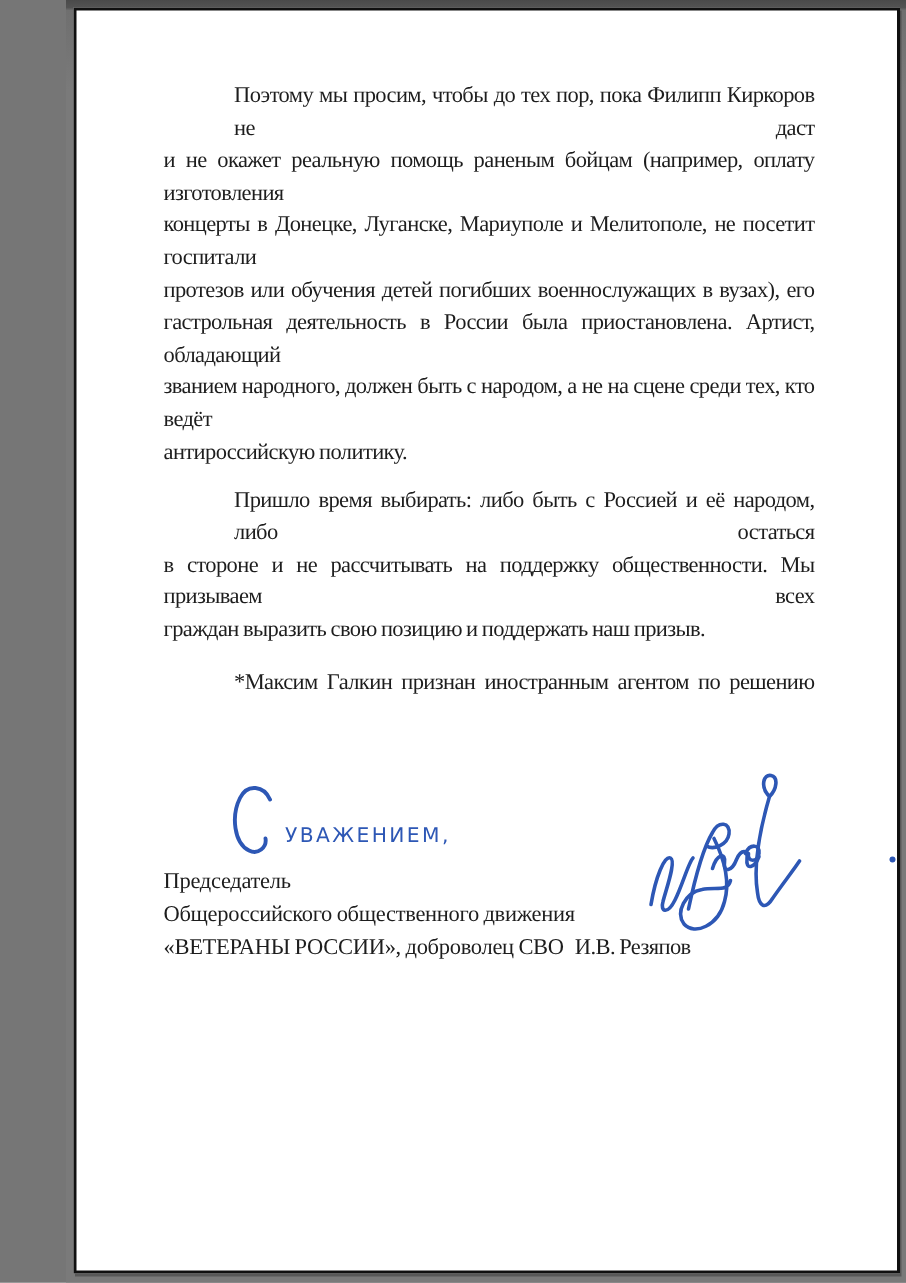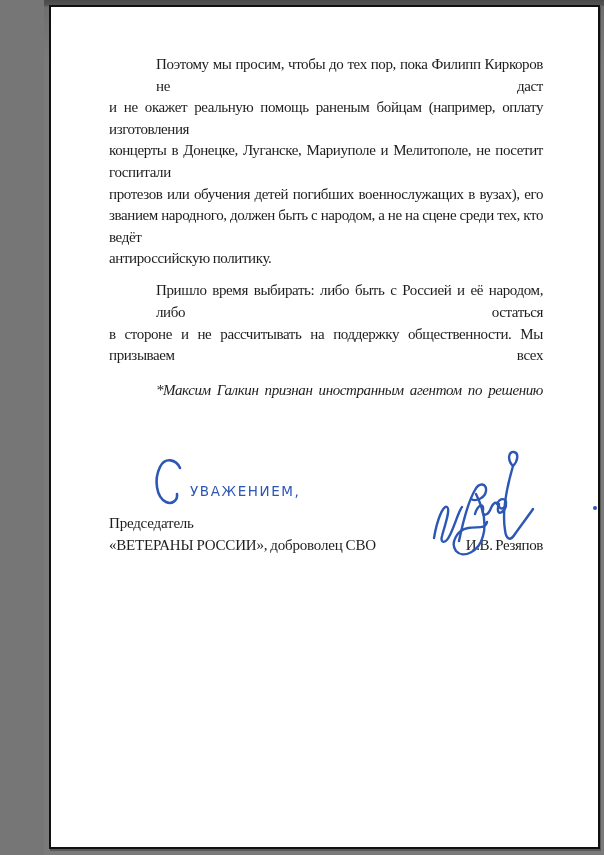--- a/index.html
+++ b/index.html
@@ -25,61 +25,63 @@
     position: absolute;
     left: 58px; right: 55px; top: 47px;
     color: #1d1d1d;
     font-size: 15px;
     line-height: 21.6px;
     letter-spacing: -0.4px;
     word-spacing: -0.5px;
   }
   .para { margin: 0; }
   .para.body + .para.body { margin-top: 10.5px; }
-  .para.footnote { margin-top: 13px; font-style: italic; }
+  .para.footnote { margin-top: 13px; }
   .line { text-align: justify; text-align-last: justify; }
   .line.last { text-align-last: left; }
   .line.first { padding-left: 47px; }
 
   .closing { position: relative; margin-top: 56px; height: 190px; text-decoration: underline; }
   .regards-svg { position: absolute; left: 45px; top: 0; pointer-events: none; }
   .regards-caps {
     font-family: "DejaVu Sans", sans-serif;
     font-size: 13.5px;
     letter-spacing: 1.6px;
     font-weight: 500;
   }
   .signoff-row {
     position: absolute; left: 0; right: 0; top: 55px;
-    display: flex; justify-content: space-between; align-items: flex-end;
+    display: flex; align-items: flex-end;
   }
   .signoff-lines { font-size: 15px; line-height: 22px; letter-spacing: -0.2px; }
   .signoff-lines .sline { text-align: left; }
   .signatory { font-size: 15px; line-height: 22px; white-space: nowrap; }
   .signature-svg { position: absolute; left: 320px; top: -9px; pointer-events: none; z-index: 2; }
 </style>
 </head>
 <body>
 
 <div class="desk">
   <div class="page">
     <div class="content">
 
       <div>
           <div class="para body">
             <div class="line first">Поэтому мы просим, чтобы до тех пор, пока Филипп Киркоров не даст</div>
             <div class="line">и не окажет реальную помощь раненым бойцам (например, оплату изготовления</div>
             <div class="line">концерты в Донецке, Луганске, Мариуполе и Мелитополе, не посетит госпитали</div>
             <div class="line">протезов или обучения детей погибших военнослужащих в вузах), его</div>
+            <div class="line">гастрольная деятельность в России была приостановлена. Артист, обладающий</div>
             <div class="line">званием народного, должен быть с народом, а не на сцене среди тех, кто ведёт</div>
             <div class="line last">антироссийскую политику.</div>
           </div>
           <div class="para body">
             <div class="line first">Пришло время выбирать: либо быть с Россией и её народом, либо остаться</div>
             <div class="line">в стороне и не рассчитывать на поддержку общественности. Мы призываем всех</div>
+            <div class="line last">граждан выразить свою позицию и поддержать наш призыв.</div>
           </div>
           <div class="para footnote">
             <div class="line first">*Максим Галкин признан иностранным агентом по решению</div>
           </div>
         </div>
 
       <div class="closing">
 
         <svg class="regards-svg" width="200" height="52" viewBox="0 0 200 52" aria-label="С уважением,">
           <path d="M26,11 C22,2 11,0 6,10 C0,22 2,40 12,45 C18,48 24,43 23,37" fill="none" stroke="#2d57b5" stroke-width="2.6" stroke-linecap="round"></path>
@@ -95,20 +97,21 @@
             <path d="M68,56 C71,49 78,50 77,56 C76,62 69,62 70,56"></path>
             <path d="M83,17 C78,11 80,3 85,4 C90,5 89,13 84,18"></path>
             <path d="M84,18 C77,42 73,64 76,82 C77,91 81,94 86,86 C93,76 100,67 104,61"></path>
             <circle cx="166" cy="60" r="2" fill="#2d57b5" stroke="none"></circle>
           </g>
         </svg>
 
         <div class="signoff-row">
           <div class="signoff-lines">
               <div class="sline">Председатель</div>
+              <div class="sline">Общероссийского общественного движения</div>
               <div class="sline">«ВЕТЕРАНЫ РОССИИ», доброволец СВО</div>
             </div>
           <div class="signatory">И.В. Резяпов</div>
         </div>
 
       </div>
 
     </div>
   </div>
 </div>

